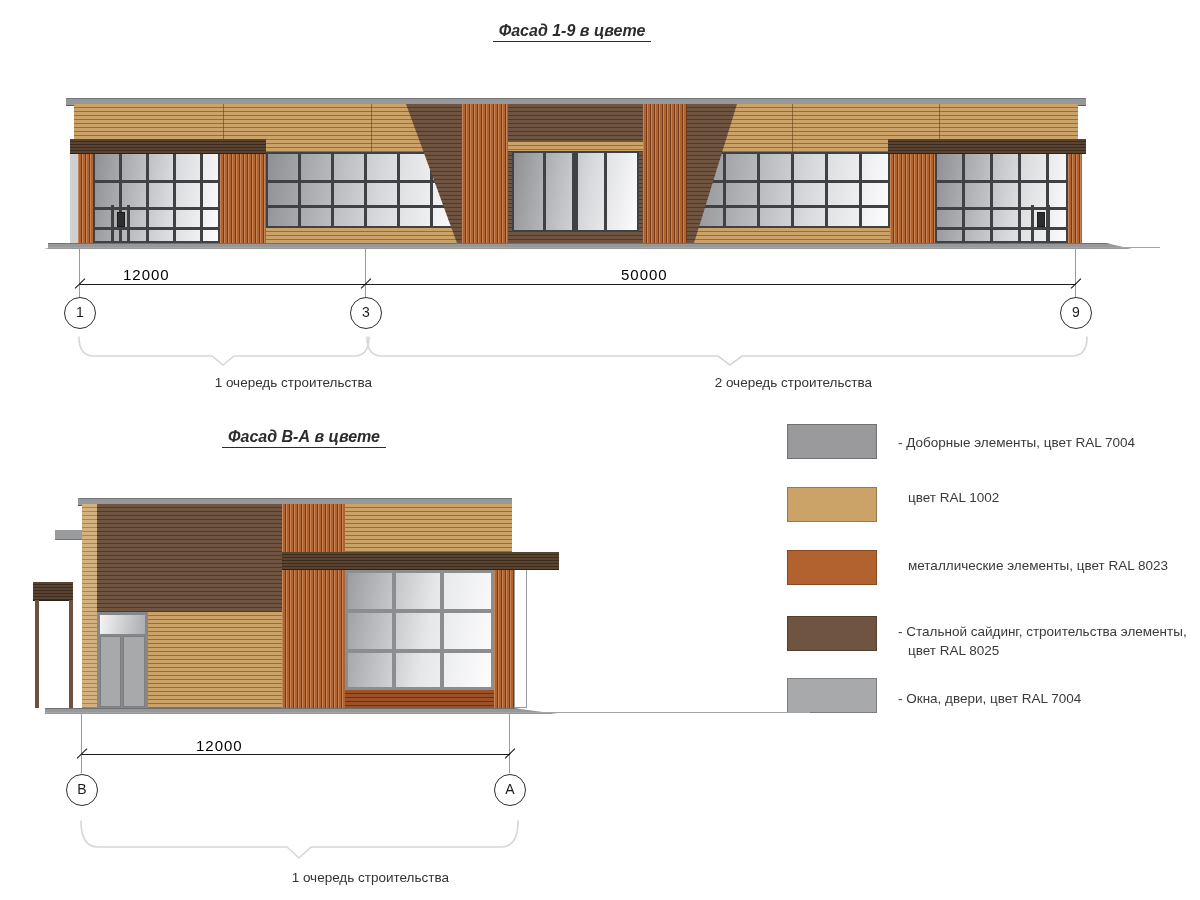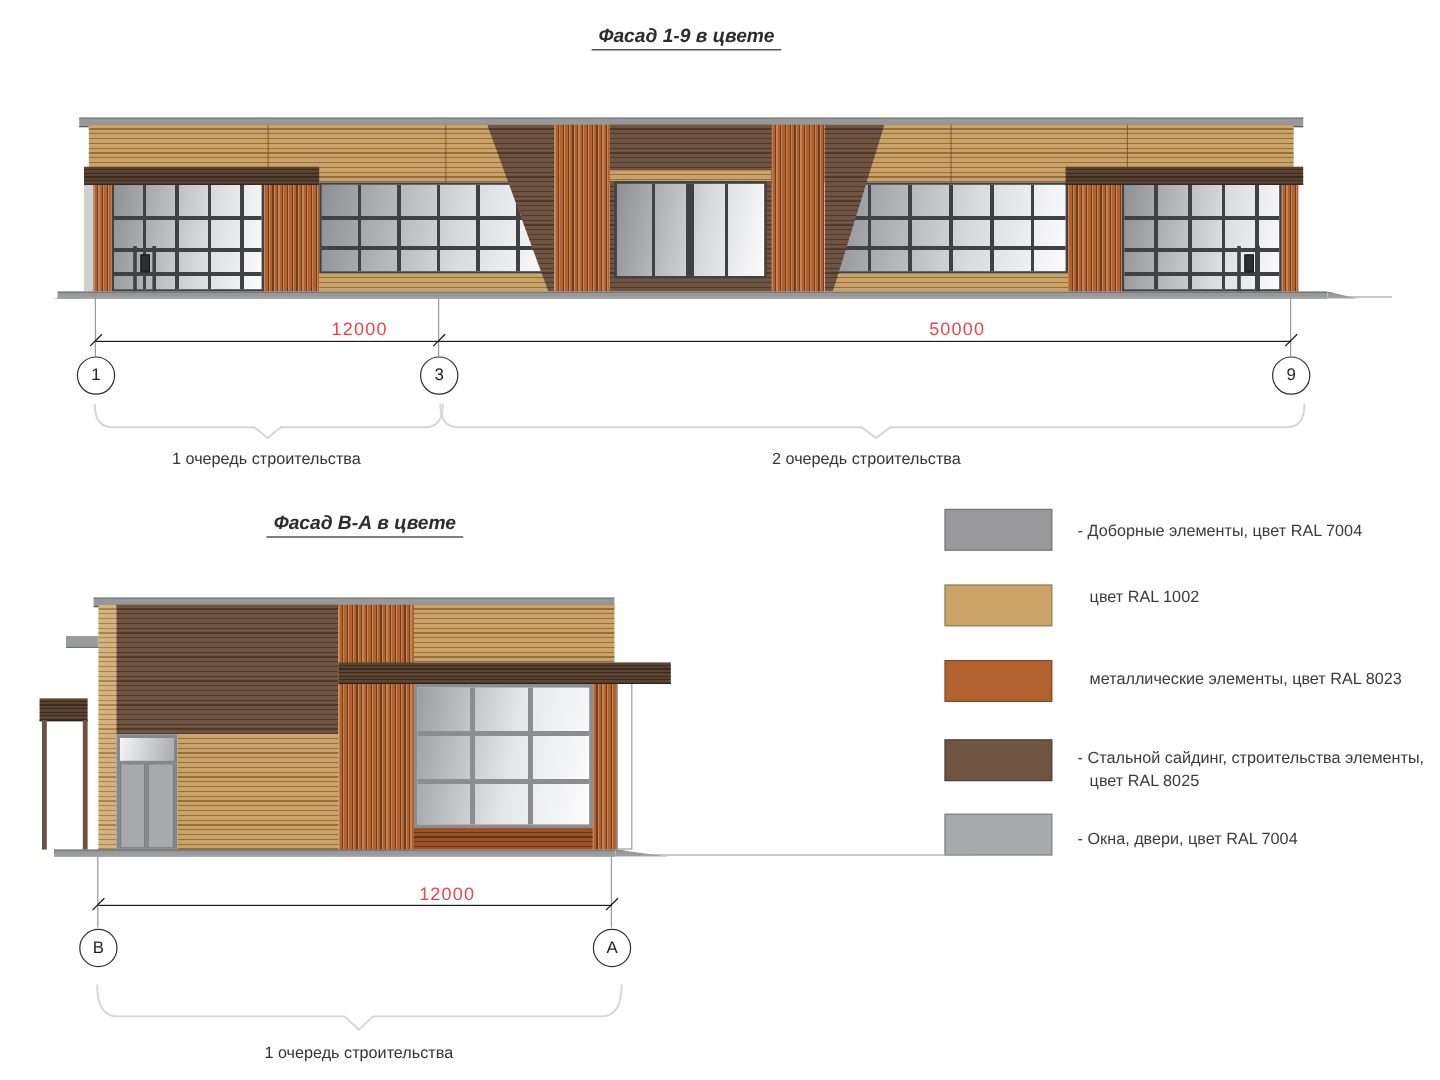--- a/index.html
+++ b/index.html
@@ -25,22 +25,22 @@
     border-bottom:1px solid #2c2117;}
   .h-orangeD{background-color:var(--orange_dark);
     background-image:repeating-linear-gradient(to bottom,rgba(0,0,0,0) 0 3px,rgba(40,16,4,.45) 3px 4px);}
   .roof{background:var(--roof_gray);border-bottom:1px solid #5e5f62;border-top:1px solid #77787b;}
   .ground{background:var(--roof_gray);border-top:1px solid #6f7073;}
   .banddiv{width:1px;background:rgba(90,60,20,.55);}
   .win{border:2px solid var(--frame_dark);}
   .glass{background-image:linear-gradient(100deg,var(--glass_dark) 0%,#d9dadd 60%,var(--glass_light) 100%);}
   .title{font-size:16px;font-style:italic;font-weight:bold;color:#2c2c2c;text-align:center;}
   .title span{border-bottom:1.5px solid #2c2c2c;padding:0 6px 2px;}
-  .dimlbl{font-size:15px;letter-spacing:1px;color:#ef4444;text-align:right;}
-  .phase{font-size:13.5px;color:#333;text-align:center;}
+  .dimlbl{font-size:15px;letter-spacing:1px;color:#000000;text-align:left;}
+  .phase{font-size:13.5px;color:#333;text-align:right;}
   .axis{width:30px;height:30px;border-radius:50%;border:1.5px solid #2e2e2e;background:#fff;
         text-align:center;line-height:28px;font-size:14px;color:#1c1c1c;}
   .ext{width:1px;background:#9a9a9a;}
   .dimline{height:1px;background:#1b1b1b;}
   .tick{width:14px;height:0;border-top:1.6px solid #111;transform:rotate(-45deg);}
   .sw{width:90px;height:35px;border:1px solid rgba(0,0,0,.25);box-sizing:border-box;}
   .leg-text{font-size:13.5px;line-height:19px;color:#3a3a3a;white-space:nowrap;}
   .leg-text .l2{padding-left:10px;}
   .doorline{border-left:3px solid var(--frame_dark);border-right:3px solid var(--frame_dark);}
   .handle{background:#2c2e30;border:1px solid #1a1a1a;}

